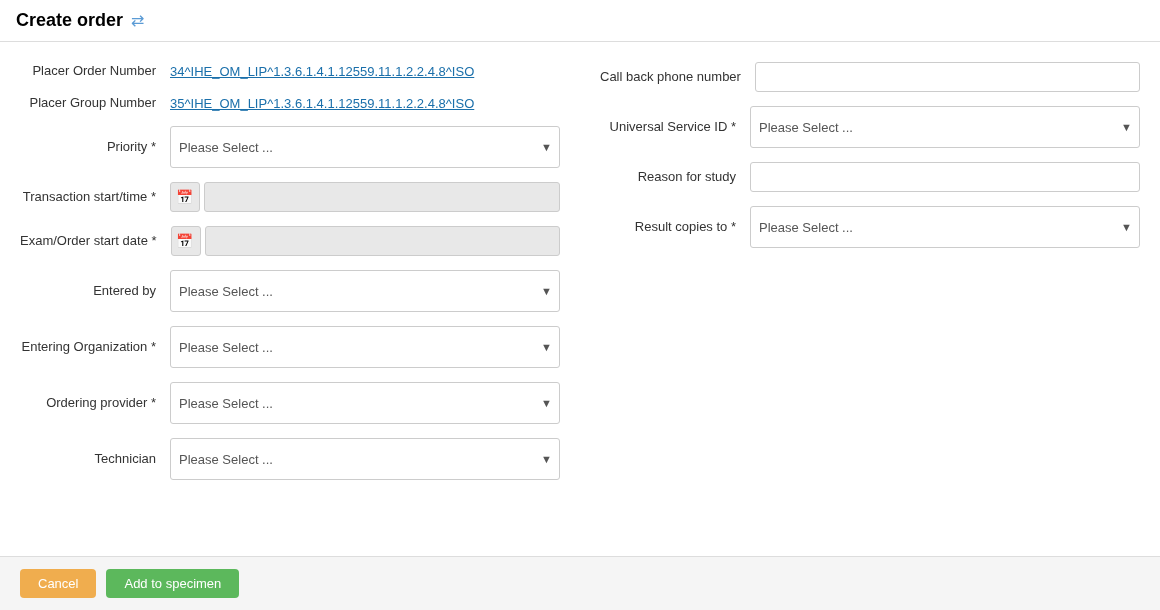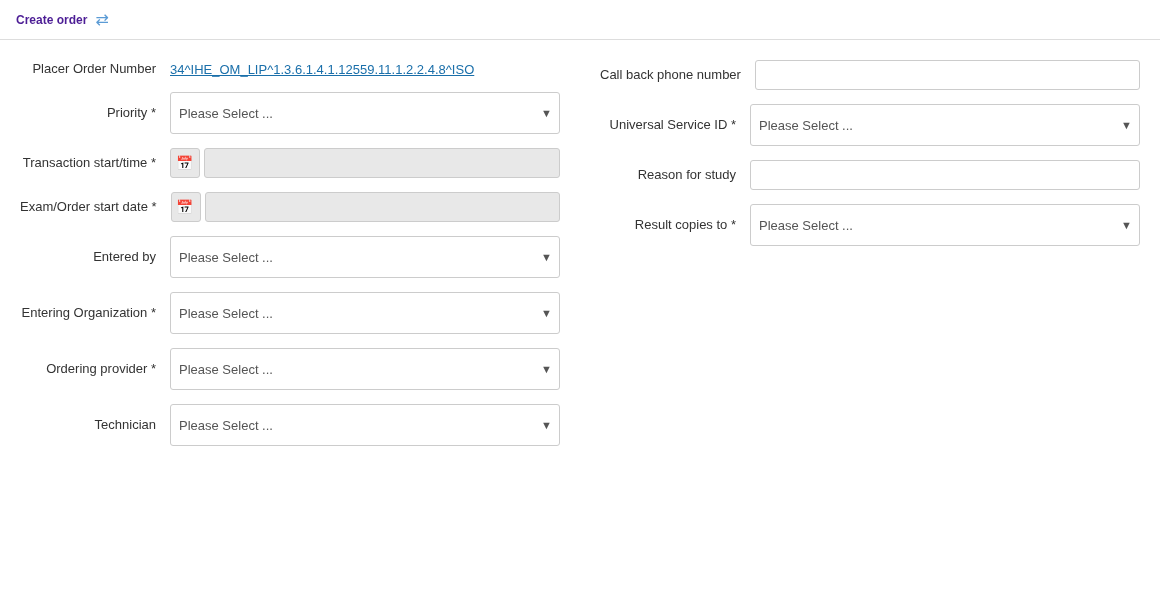--- a/index.html
+++ b/index.html
@@ -16,23 +16,23 @@
     .header {
       background: #fff;
       border-bottom: 1px solid #ddd;
       padding: 10px 16px;
       display: flex;
       align-items: center;
       gap: 8px;
     }
 
     .header-title {
-      font-size: 12px;
+      font-size: 18px;
       font-weight: bold;
-      color: #4c1d95;
+      color: #000000;
     }
 
     .shuffle-icon {
       color: #5b9bd5;
       font-size: 16px;
       cursor: pointer;
     }
 
     .form-area {
       flex: 1;
@@ -194,20 +194,26 @@
 
     <div class="left-column">
 
       <div class="form-row">
         <div class="field-label">Placer Order Number</div>
         <div class="field-value">
           <span class="link-text">34^IHE_OM_LIP^1.3.6.1.4.1.12559.11.1.2.2.4.8^ISO</span>
         </div>
       </div>
 
+      <div class="form-row">
+        <div class="field-label">Placer Group Number</div>
+        <div class="field-value">
+          <span class="link-text">35^IHE_OM_LIP^1.3.6.1.4.1.12559.11.1.2.2.4.8^ISO</span>
+        </div>
+      </div>
 
       <div class="form-row">
         <div class="field-label">Priority *</div>
         <div class="field-value">
           <div class="select-wrapper">
             <select class="select-field">
               <option value="">Please Select ...</option>
             </select>
             <span class="select-arrow">▼</span>
           </div>
@@ -320,14 +326,18 @@
               <option value="">Please Select ...</option>
             </select>
             <span class="select-arrow">▼</span>
           </div>
         </div>
       </div>
 
     </div>
   </div>
 
+  <div class="footer">
+    <button class="btn-cancel">Cancel</button>
+    <button class="btn-add">Add to specimen</button>
+  </div>
 
 </div>
 
 </body></html>

